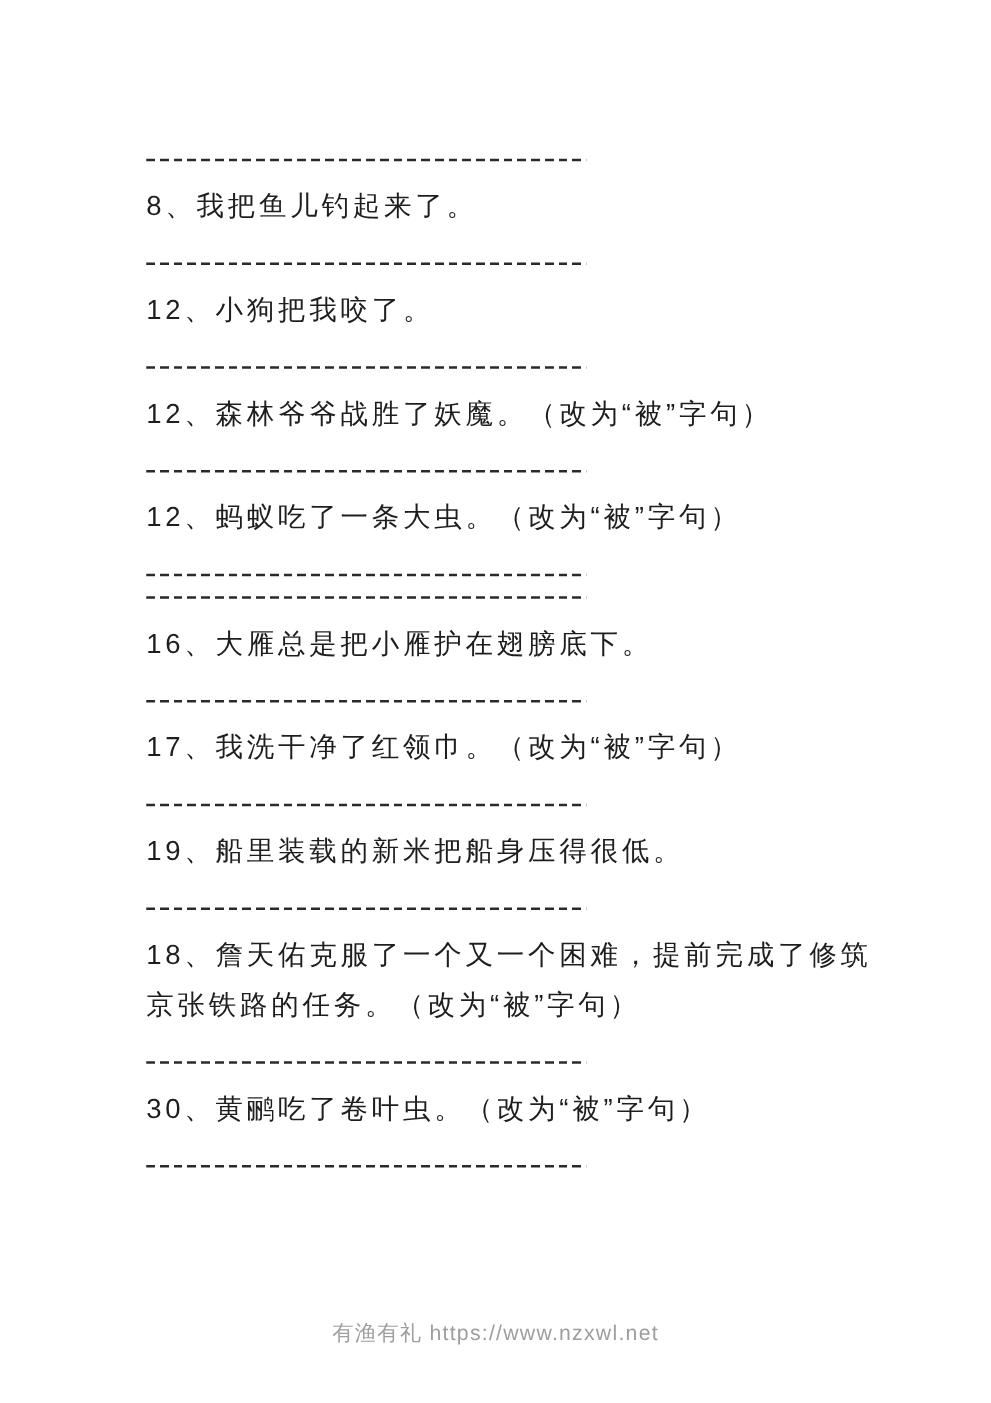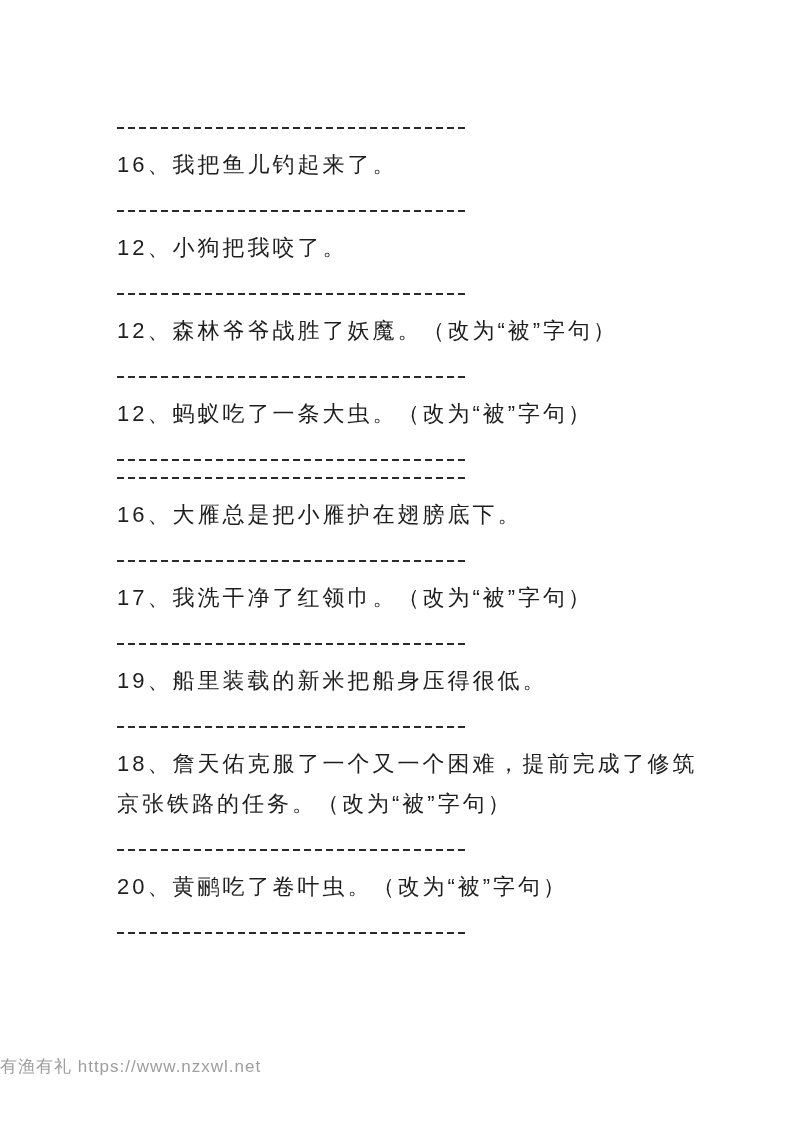--- a/index.html
+++ b/index.html
@@ -38,35 +38,35 @@
     letter-spacing: 3px;
     font-weight: 400;
     color: #1e1e1e;
     white-space: pre-wrap;
   }
   .page-footer {
     position: absolute;
     left: 0;
     right: 0;
     bottom: 44px;
-    text-align: left;
+    text-align: center;
     font-size: 17px;
     letter-spacing: 1px;
     color: #9e9e9e;
   }
 </style>
 </head>
 <body>
 
 <div class="page">
   <div class="content">
 
     <section class="item">
       <div class="answer-line"></div>
-      <p class="question">16、我把鱼儿钓起来了。</p>
+      <p class="question">8、我把鱼儿钓起来了。</p>
     </section>
 
     <section class="item">
       <div class="answer-line"></div>
       <p class="question">12、小狗把我咬了。</p>
     </section>
 
     <section class="item">
       <div class="answer-line"></div>
       <p class="question">12、森林爷爷战胜了妖魔。（改为“被”字句）</p>
@@ -97,21 +97,21 @@
     </section>
 
     <section class="item">
       <div class="answer-line"></div>
       <p class="question">18、詹天佑克服了一个又一个困难，提前完成了修筑
 京张铁路的任务。（改为“被”字句）</p>
     </section>
 
     <section class="item">
       <div class="answer-line"></div>
-      <p class="question">20、黄鹂吃了卷叶虫。（改为“被”字句）</p>
+      <p class="question">30、黄鹂吃了卷叶虫。（改为“被”字句）</p>
     </section>
 
     <div class="answer-line"></div>
   </div>
 
   <div class="page-footer">
     <span>有渔有礼 https://www.nzxwl.net</span>
   </div>
 </div>
 

